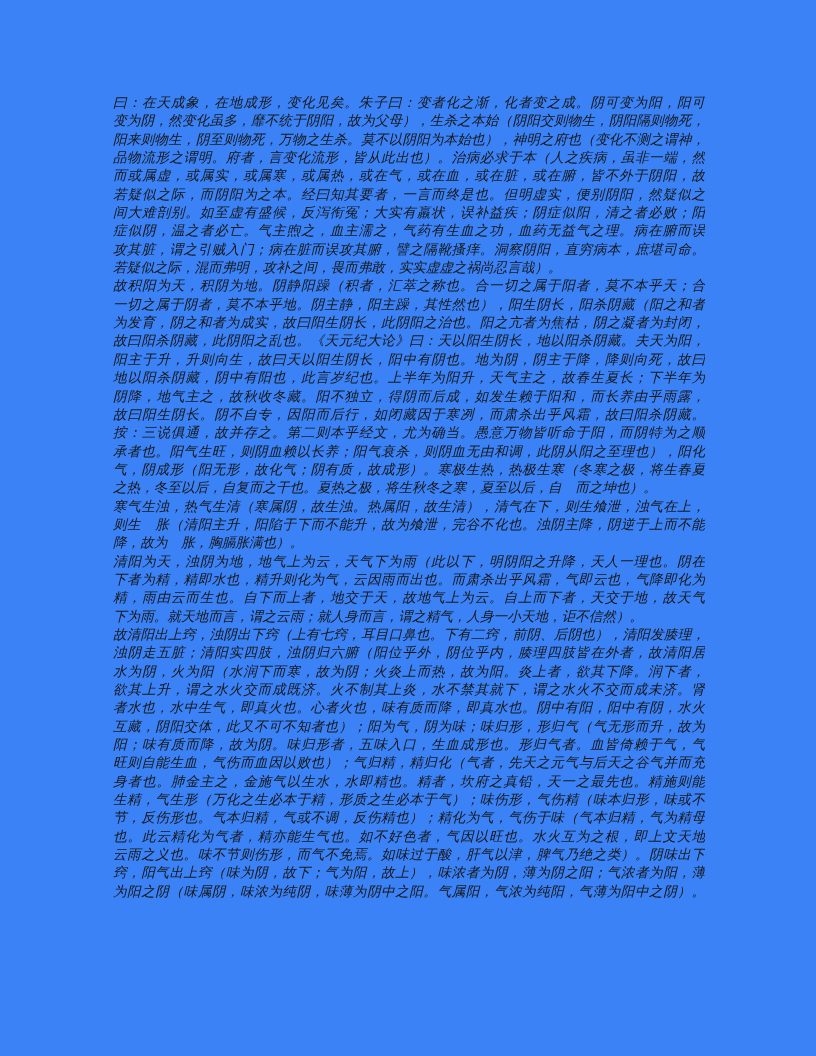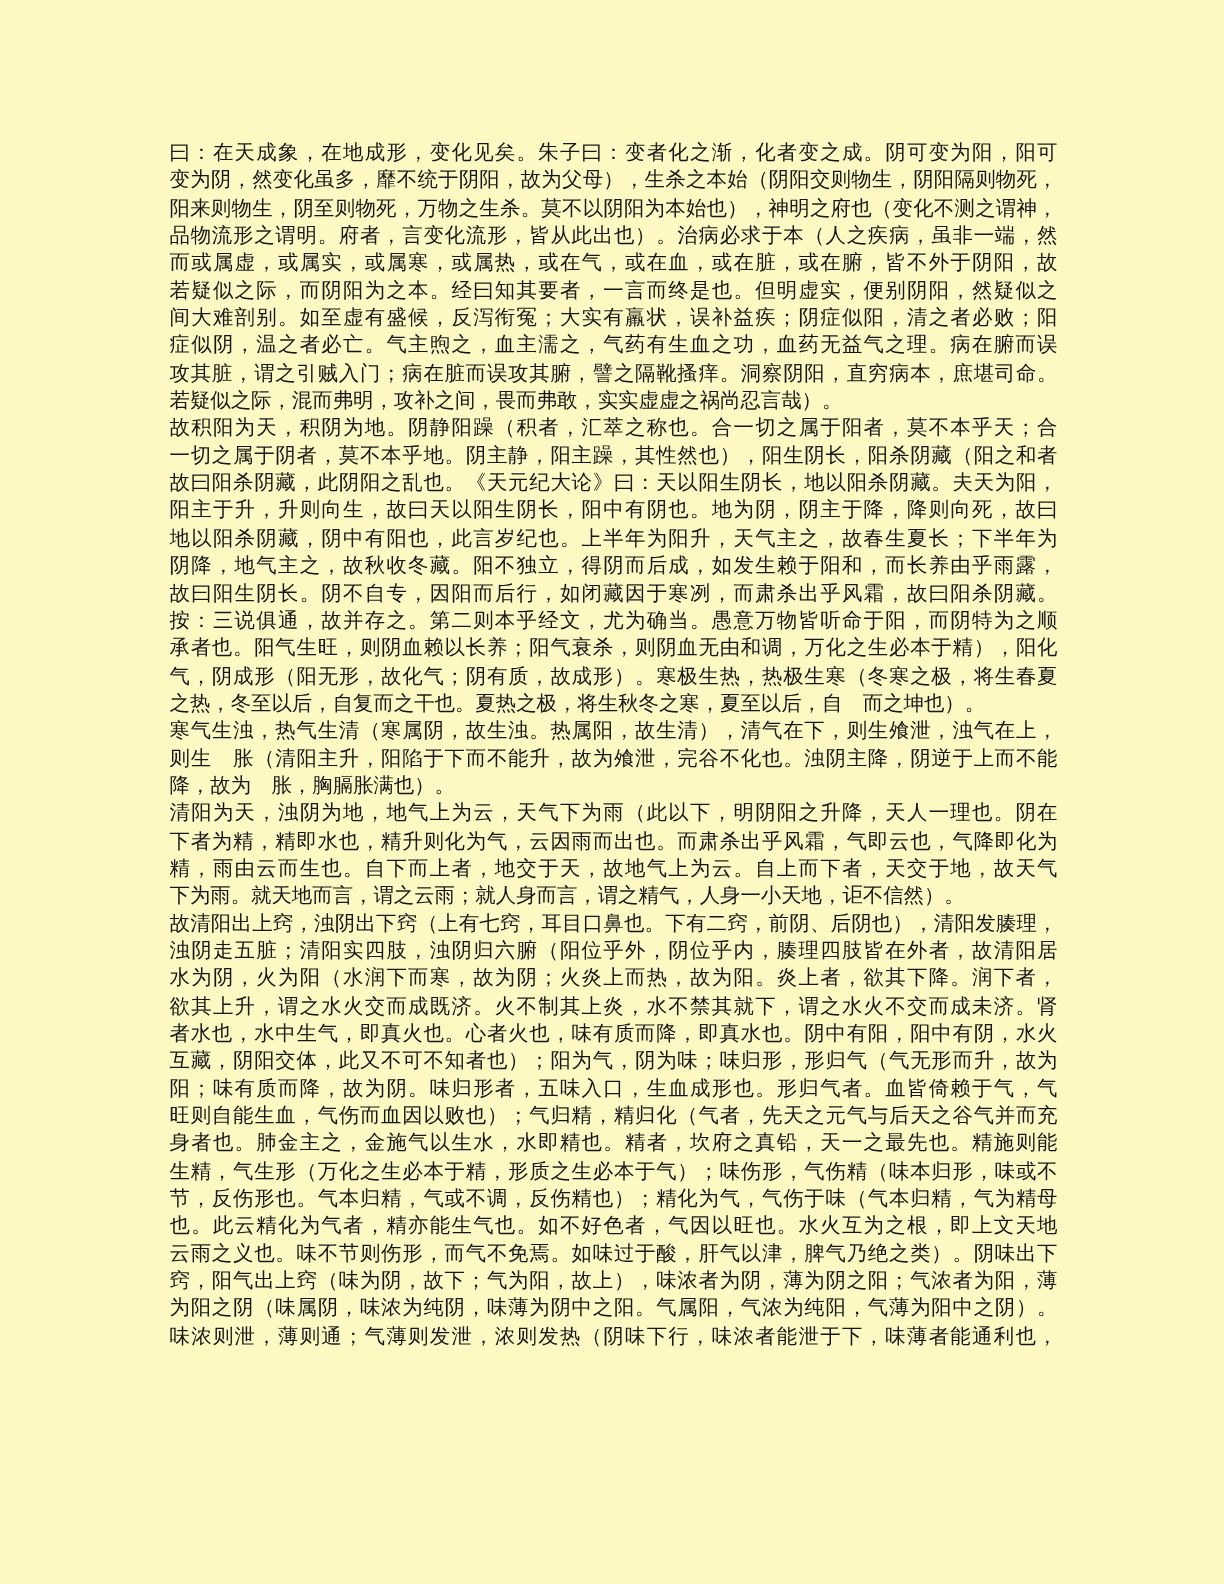--- a/index.html
+++ b/index.html
@@ -4,23 +4,24 @@
 <style>
   html, body {
     margin: 0;
     padding: 0;
     background: #ffffff;
   }
   .page {
     position: relative;
     width: 816px;
     height: 1056px;
-    background: #fef9c3;
+    background: #3b82f6;
     overflow: hidden;
     font-family: "DejaVu Serif", "Liberation Serif", serif;
+    font-style: italic;
   }
   .textblock {
     position: absolute;
     left: 113px;
     top: 93px;
     width: 592px;
   }
   .line {
     font-size: 13.6px;
     line-height: 18.35px;
@@ -45,27 +46,28 @@
       <div class="line">阳来则物生，阴至则物死，万物之生杀。莫不以阴阳为本始也），神明之府也（变化不测之谓神，</div>
       <div class="line">品物流形之谓明。府者，言变化流形，皆从此出也）。治病必求于本（人之疾病，虽非一端，然</div>
       <div class="line">而或属虚，或属实，或属寒，或属热，或在气，或在血，或在脏，或在腑，皆不外于阴阳，故</div>
       <div class="line">若疑似之际，而阴阳为之本。经曰知其要者，一言而终是也。但明虚实，便别阴阳，然疑似之</div>
       <div class="line">间大难剖别。如至虚有盛候，反泻衔冤；大实有羸状，误补益疾；阴症似阳，清之者必败；阳</div>
       <div class="line">症似阴，温之者必亡。气主煦之，血主濡之，气药有生血之功，血药无益气之理。病在腑而误</div>
       <div class="line">攻其脏，谓之引贼入门；病在脏而误攻其腑，譬之隔靴搔痒。洞察阴阳，直穷病本，庶堪司命。</div>
       <div class="line end">若疑似之际，混而弗明，攻补之间，畏而弗敢，实实虚虚之祸尚忍言哉）。</div>
       <div class="line">故积阳为天，积阴为地。阴静阳躁（积者，汇萃之称也。合一切之属于阳者，莫不本乎天；合</div>
       <div class="line">一切之属于阴者，莫不本乎地。阴主静，阳主躁，其性然也），阳生阴长，阳杀阴藏（阳之和者</div>
+      <div class="line">为发育，阴之和者为成实，故曰阳生阴长，此阴阳之治也。阳之亢者为焦枯，阴之凝者为封闭，</div>
       <div class="line">故曰阳杀阴藏，此阴阳之乱也。《天元纪大论》曰：天以阳生阴长，地以阳杀阴藏。夫天为阳，</div>
       <div class="line">阳主于升，升则向生，故曰天以阳生阴长，阳中有阴也。地为阴，阴主于降，降则向死，故曰</div>
       <div class="line">地以阳杀阴藏，阴中有阳也，此言岁纪也。上半年为阳升，天气主之，故春生夏长；下半年为</div>
       <div class="line">阴降，地气主之，故秋收冬藏。阳不独立，得阴而后成，如发生赖于阳和，而长养由乎雨露，</div>
       <div class="line">故曰阳生阴长。阴不自专，因阳而后行，如闭藏因于寒冽，而肃杀出乎风霜，故曰阳杀阴藏。</div>
       <div class="line">按：三说俱通，故并存之。第二则本乎经文，尤为确当。愚意万物皆听命于阳，而阴特为之顺</div>
-      <div class="line">承者也。阳气生旺，则阴血赖以长养；阳气衰杀，则阴血无由和调，万化之生必本于精），阳化</div>
+      <div class="line">承者也。阳气生旺，则阴血赖以长养；阳气衰杀，则阴血无由和调，此阴从阳之至理也），阳化</div>
       <div class="line">气，阴成形（阳无形，故化气；阴有质，故成形）。寒极生热，热极生寒（冬寒之极，将生春夏</div>
       <div class="line end">之热，冬至以后，自复而之干也。夏热之极，将生秋冬之寒，夏至以后，自　而之坤也）。</div>
       <div class="line">寒气生浊，热气生清（寒属阴，故生浊。热属阳，故生清），清气在下，则生飧泄，浊气在上，</div>
       <div class="line">则生　胀（清阳主升，阳陷于下而不能升，故为飧泄，完谷不化也。浊阴主降，阴逆于上而不能</div>
       <div class="line end">降，故为　胀，胸膈胀满也）。</div>
       <div class="line">清阳为天，浊阴为地，地气上为云，天气下为雨（此以下，明阴阳之升降，天人一理也。阴在</div>
       <div class="line">下者为精，精即水也，精升则化为气，云因雨而出也。而肃杀出乎风霜，气即云也，气降即化为</div>
       <div class="line">精，雨由云而生也。自下而上者，地交于天，故地气上为云。自上而下者，天交于地，故天气</div>
       <div class="line end">下为雨。就天地而言，谓之云雨；就人身而言，谓之精气，人身一小天地，讵不信然）。</div>
       <div class="line">故清阳出上窍，浊阴出下窍（上有七窍，耳目口鼻也。下有二窍，前阴、后阴也），清阳发腠理，</div>
@@ -76,15 +78,14 @@
       <div class="line">互藏，阴阳交体，此又不可不知者也）；阳为气，阴为味；味归形，形归气（气无形而升，故为</div>
       <div class="line">阳；味有质而降，故为阴。味归形者，五味入口，生血成形也。形归气者。血皆倚赖于气，气</div>
       <div class="line">旺则自能生血，气伤而血因以败也）；气归精，精归化（气者，先天之元气与后天之谷气并而充</div>
       <div class="line">身者也。肺金主之，金施气以生水，水即精也。精者，坎府之真铅，天一之最先也。精施则能</div>
       <div class="line">生精，气生形（万化之生必本于精，形质之生必本于气）；味伤形，气伤精（味本归形，味或不</div>
       <div class="line">节，反伤形也。气本归精，气或不调，反伤精也）；精化为气，气伤于味（气本归精，气为精母</div>
       <div class="line">也。此云精化为气者，精亦能生气也。如不好色者，气因以旺也。水火互为之根，即上文天地</div>
       <div class="line">云雨之义也。味不节则伤形，而气不免焉。如味过于酸，肝气以津，脾气乃绝之类）。阴味出下</div>
       <div class="line">窍，阳气出上窍（味为阴，故下；气为阳，故上），味浓者为阴，薄为阴之阳；气浓者为阳，薄</div>
       <div class="line">为阳之阴（味属阴，味浓为纯阴，味薄为阴中之阳。气属阳，气浓为纯阳，气薄为阳中之阴）。</div>
-      <div class="line">味浓则泄，薄则通；气薄则发泄，浓则发热（阴味下行，味浓者能泄于下，味薄者能通利也，</div>
     </div>
 </div>
 
 </body></html>

